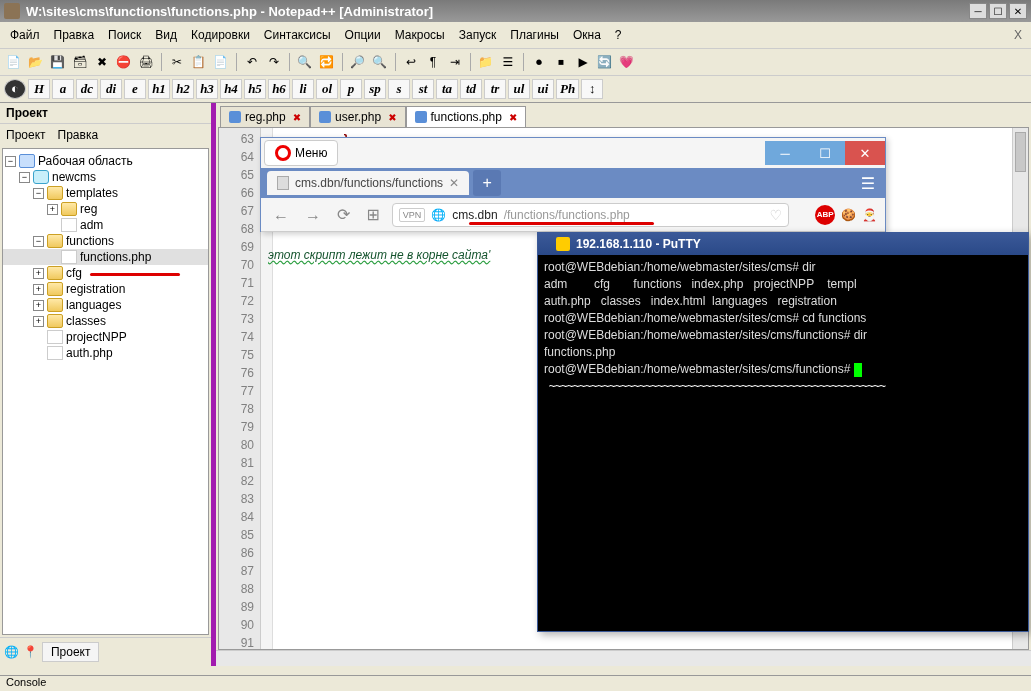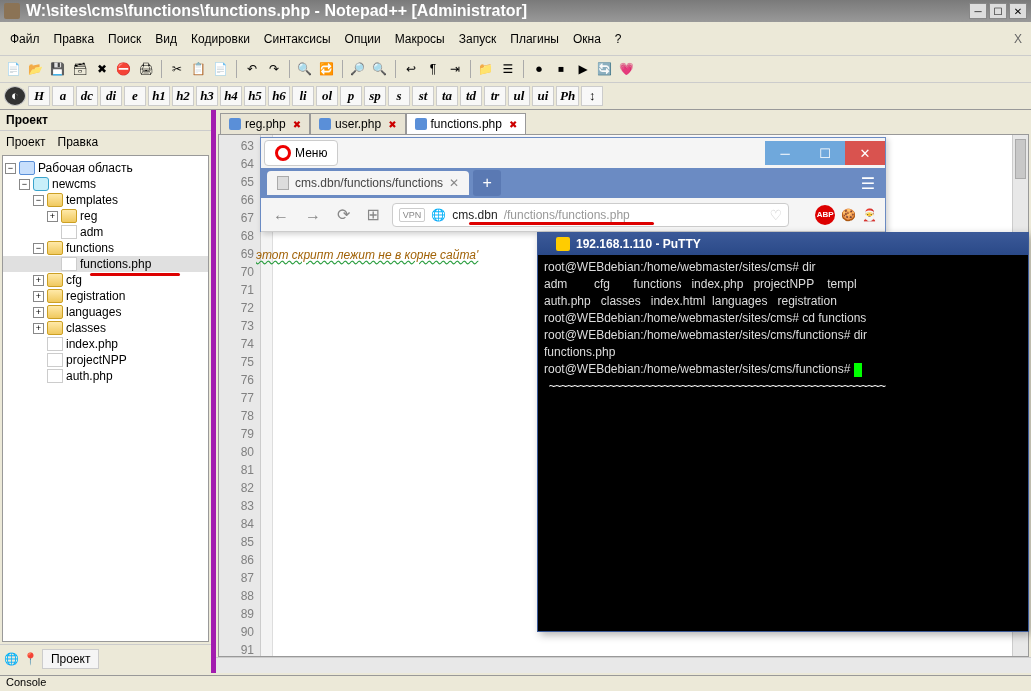--- a/index.html
+++ b/index.html
@@ -1,26 +1,26 @@
 <!DOCTYPE html>
 <html><head>
 <meta charset="utf-8">
 <style>
 * { margin: 0; padding: 0; box-sizing: border-box; font-family: "Segoe UI", Tahoma, sans-serif; font-size: 12px; }
 body { background: #ece9d8; width: 1031px; height: 691px; overflow: hidden; position: relative; }
 
 
 .npp-titlebar { height: 22px; background: linear-gradient(#7a7a7a,#999); display: flex; align-items: center; padding: 0 4px; color: #fff; }
 .npp-titlebar .icon { width: 16px; height: 16px; background: #8b7355; margin-right: 6px; border-radius: 2px; }
-.npp-titlebar .title { flex: 1; font-weight: bold; font-size: 16px; }
+.npp-titlebar .title { flex: 1; font-weight: bold; font-size: 13px; }
 .npp-titlebar .winbtns { display: flex; gap: 2px; }
 .npp-titlebar .winbtn { width: 18px; height: 16px; background: #ddd; border: 1px solid #888; display: flex; align-items: center; justify-content: center; font-size: 10px; cursor: pointer; color:#000;}
 
 
-.npp-menubar { height: 34px; background: #ece9d8; display: flex; align-items: center; padding: 0 4px; gap: 2px; border-bottom: 1px solid #ccc; }
+.npp-menubar { height: 27px; background: #ece9d8; display: flex; align-items: center; padding: 0 4px; gap: 2px; border-bottom: 1px solid #ccc; }
 .npp-menubar .menuitem { padding: 2px 6px; cursor: pointer; }
 .npp-menubar .closebtn { margin-left: auto; width: 18px; text-align: center; cursor: pointer; color:#666;}
 
 
 .npp-toolbar { background: #ece9d8; padding: 3px 4px; display: flex; gap: 2px; flex-wrap: wrap; border-bottom: 1px solid #ccc; }
 .tb-btn { width: 20px; height: 20px; border: 1px solid transparent; display: flex; align-items: center; justify-content: center; cursor: pointer; font-size: 12px; }
 .tb-sep { width: 1px; height: 18px; background: #aaa; margin: 1px 3px; }
 
 .npp-toolbar2 { background: #ece9d8; padding: 3px 4px; display: flex; gap: 2px; border-bottom: 1px solid #999; }
 .tb2-btn { min-width: 22px; height: 20px; padding: 0 3px; border: 1px solid #ccc; background: #f8f8f8; display: flex; align-items: center; justify-content: center; cursor: pointer; font-family: Georgia, serif; font-style: italic; font-weight: bold; font-size: 13px; }
@@ -81,21 +81,21 @@
 .opera-addrbar { height: 34px; background: #f5f5f5; display: flex; align-items: center; padding: 0 8px; gap: 8px; border-bottom: 1px solid #ccc; }
 .opera-nav-btn { color: #888; font-size: 16px; cursor: pointer; padding: 2px 4px; }
 .opera-url-box { flex: 1; height: 24px; border: 1px solid #ccc; border-radius: 4px; background: #fff; display: flex; align-items: center; padding: 0 6px; gap: 6px; }
 .opera-url-box .vpn { font-size: 9px; color: #888; border: 1px solid #ccc; padding: 1px 3px; border-radius: 2px; }
 .opera-url-box .globe { color: #888; }
 .opera-url-box .heart { color: #ccc; font-size: 14px; }
 .opera-right-icons { display: flex; gap: 6px; align-items: center; margin-left: 18px; }
 .abp { width: 20px; height: 20px; background: #d00; border-radius: 50%; color: #fff; font-size: 8px; display:flex;align-items:center;justify-content:center;font-weight:bold;}
 
 
-.page-content { position: absolute; left: 256px; top: 246px; font-family: Georgia, serif; font-size: 15px; font-style: italic; color: #a16207; z-index: 3; }
+.page-content { position: absolute; left: 268px; top: 246px; font-family: Georgia, serif; font-size: 15px; font-style: italic; color: #14532d; z-index: 3; }
 .squiggle-green { border-bottom: 2px wavy #2a9d3f; text-decoration: underline wavy #2a9d3f; }
 
 
 .putty-win { position: absolute; left: 537px; top: 232px; width: 492px; height: 400px; background: #000; border: 1px solid #3a5998; z-index: 10; box-shadow: 3px 3px 8px rgba(0,0,0,.3); }
 .putty-titlebar { height: 22px; background: linear-gradient(#3b5998,#2a4988); color: #fff; display: flex; align-items: center; padding: 0 18px; gap: 6px; font-weight: bold; font-size: 12px; }
 .putty-icon { width: 14px; height: 14px; background: #ffcc00; border-radius: 2px; }
 .putty-body { padding: 4px 6px; font-family: Consolas, "Courier New", monospace; font-size: 13px; color: #ddd; line-height: 16px; white-space: pre; overflow:hidden;}
 .putty-body .cursor { background: #0f0; display:inline-block; width: 8px; height: 14px; vertical-align: middle; }
 .white-squiggle { color: #fff; letter-spacing: -1px; }
 
@@ -267,25 +267,20 @@
           <span class="tree-indent" style="width:28px"></span>
           <span class="tree-toggle">+</span>
           <span class="tree-icon folder-icon"></span>
           <span>languages</span>
         </div>
       <div class="tree-item">
           <span class="tree-indent" style="width:28px"></span>
           <span class="tree-toggle">+</span>
           <span class="tree-icon folder-icon"></span>
           <span>classes</span>
-        </div>
-      <div class="tree-item">
-          <span class="tree-indent" style="width:42px"></span>
-          <span class="tree-icon file-icon"></span>
-          <span>index.php</span>
         </div>
       <div class="tree-item">
           <span class="tree-indent" style="width:42px"></span>
           <span class="tree-icon file-icon"></span>
           <span>projectNPP</span>
         </div>
       <div class="tree-item">
           <span class="tree-indent" style="width:42px"></span>
           <span class="tree-icon file-icon"></span>
           <span>auth.php</span>

